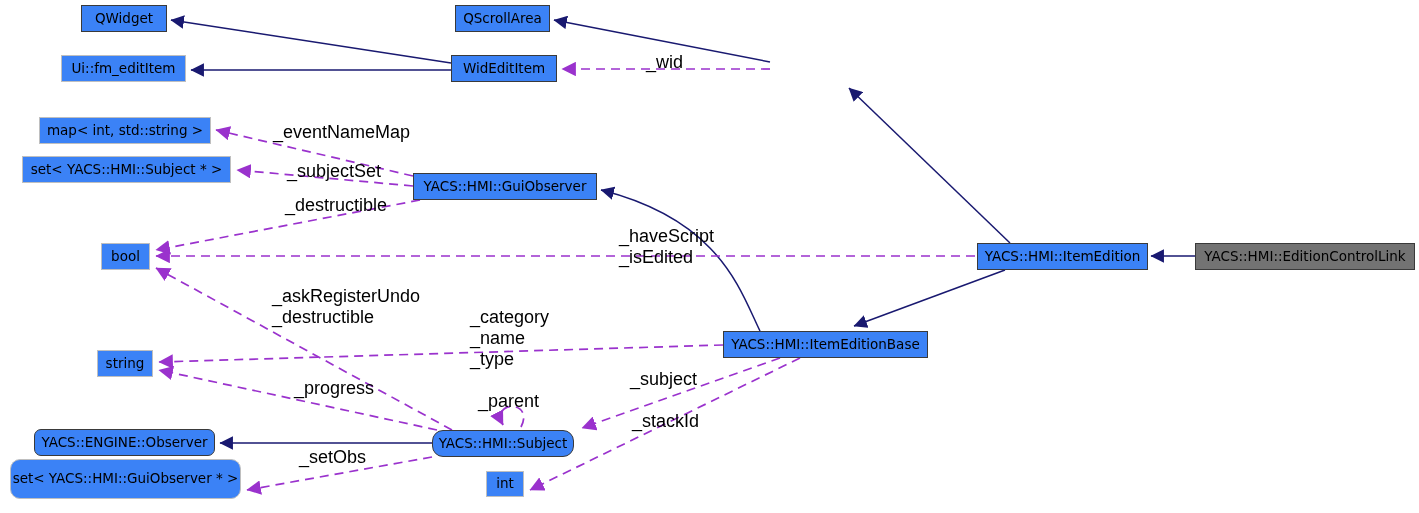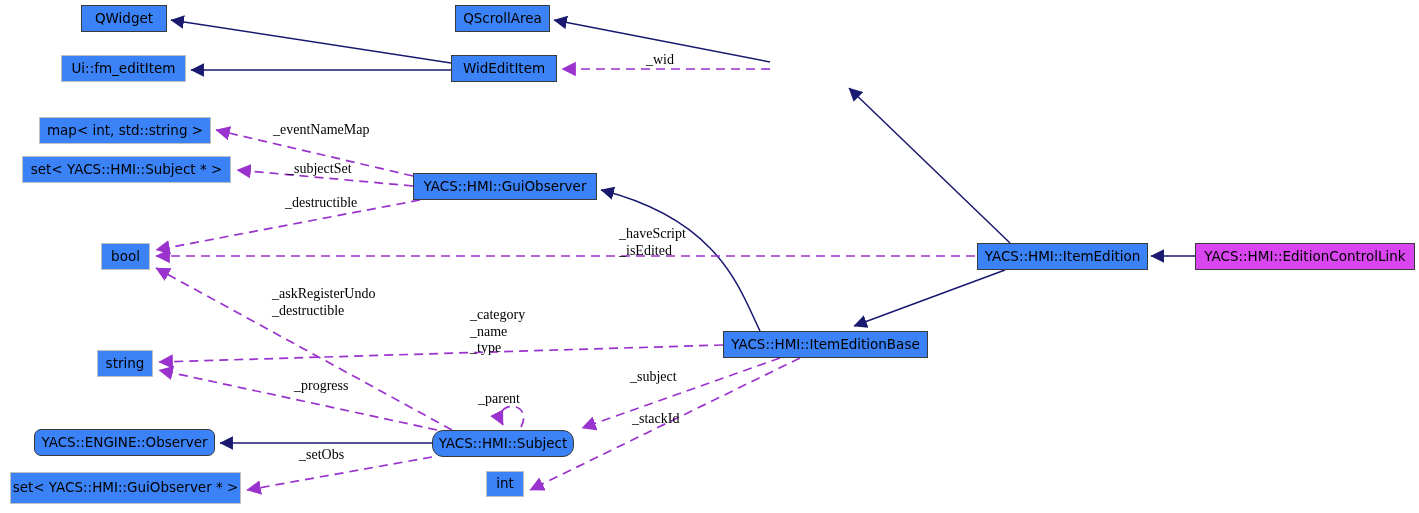--- a/index.html
+++ b/index.html
@@ -36,29 +36,29 @@
     line-height: 1;
   }
   .node.solid {
     border: 1.4px solid #3a3a3a;
   }
   .node.light {
     border: 1.4px solid #bfbfbf;
   }
   .node.highlight {
     border: 1.4px solid #3a3a3a;
-    background: #d946ef;
+    background: #737373;
   }
   .edge-label {
     position: absolute;
-    font-size: 14px;
+    font-size: 18px;
     color: #000000;
     white-space: pre;
     line-height: 1.18;
-    font-family: Liberation Serif, serif;
+    font-family: Liberation Sans, sans-serif;
   }
 </style>
 </head>
 <body>
 
 <div id="diagram">
 
   <svg id="edges" viewBox="0 0 1419 513" width="1419" height="513" xmlns="http://www.w3.org/2000/svg">
     <defs>
       <marker id="arrInh" viewBox="0 0 10 10" refX="9.6" refY="5" markerWidth="9" markerHeight="9" orient="auto-start-reverse">
@@ -138,21 +138,21 @@
   <div class="node highlight" style="left:1195px;top:243px;width:220px;height:27px;">YACS::HMI::EditionControlLink</div>
 
   <div class="node solid" style="left:723px;top:331px;width:205px;height:27px;">YACS::HMI::ItemEditionBase</div>
 
   <div class="node light" style="left:97px;top:350px;width:56px;height:27px;">string</div>
 
   <div class="node solid" style="left:34px;top:429px;width:181px;height:27px;border-radius:7px;">YACS::ENGINE::Observer</div>
 
   <div class="node solid" style="left:432px;top:430px;width:142px;height:27px;border-radius:11px;">YACS::HMI::Subject</div>
 
-  <div class="node light" style="left:10px;top:472px;width:231px;height:32px;">set&lt; YACS::HMI::GuiObserver * &gt;</div>
+  <div class="node light" style="left:10px;top:459px;width:231px;height:40px;border-radius:10px;">set&lt; YACS::HMI::GuiObserver * &gt;</div>
 
   <div class="node light" style="left:486px;top:471px;width:38px;height:26px;">int</div>
 
   <div class="edge-label" style="left:646px;top:52px;">_wid</div>
 
   <div class="edge-label" style="left:273px;top:122px;">_eventNameMap</div>
 
   <div class="edge-label" style="left:287px;top:161px;">_subjectSet</div>
 
   <div class="edge-label" style="left:285px;top:195px;">_destructible</div>

